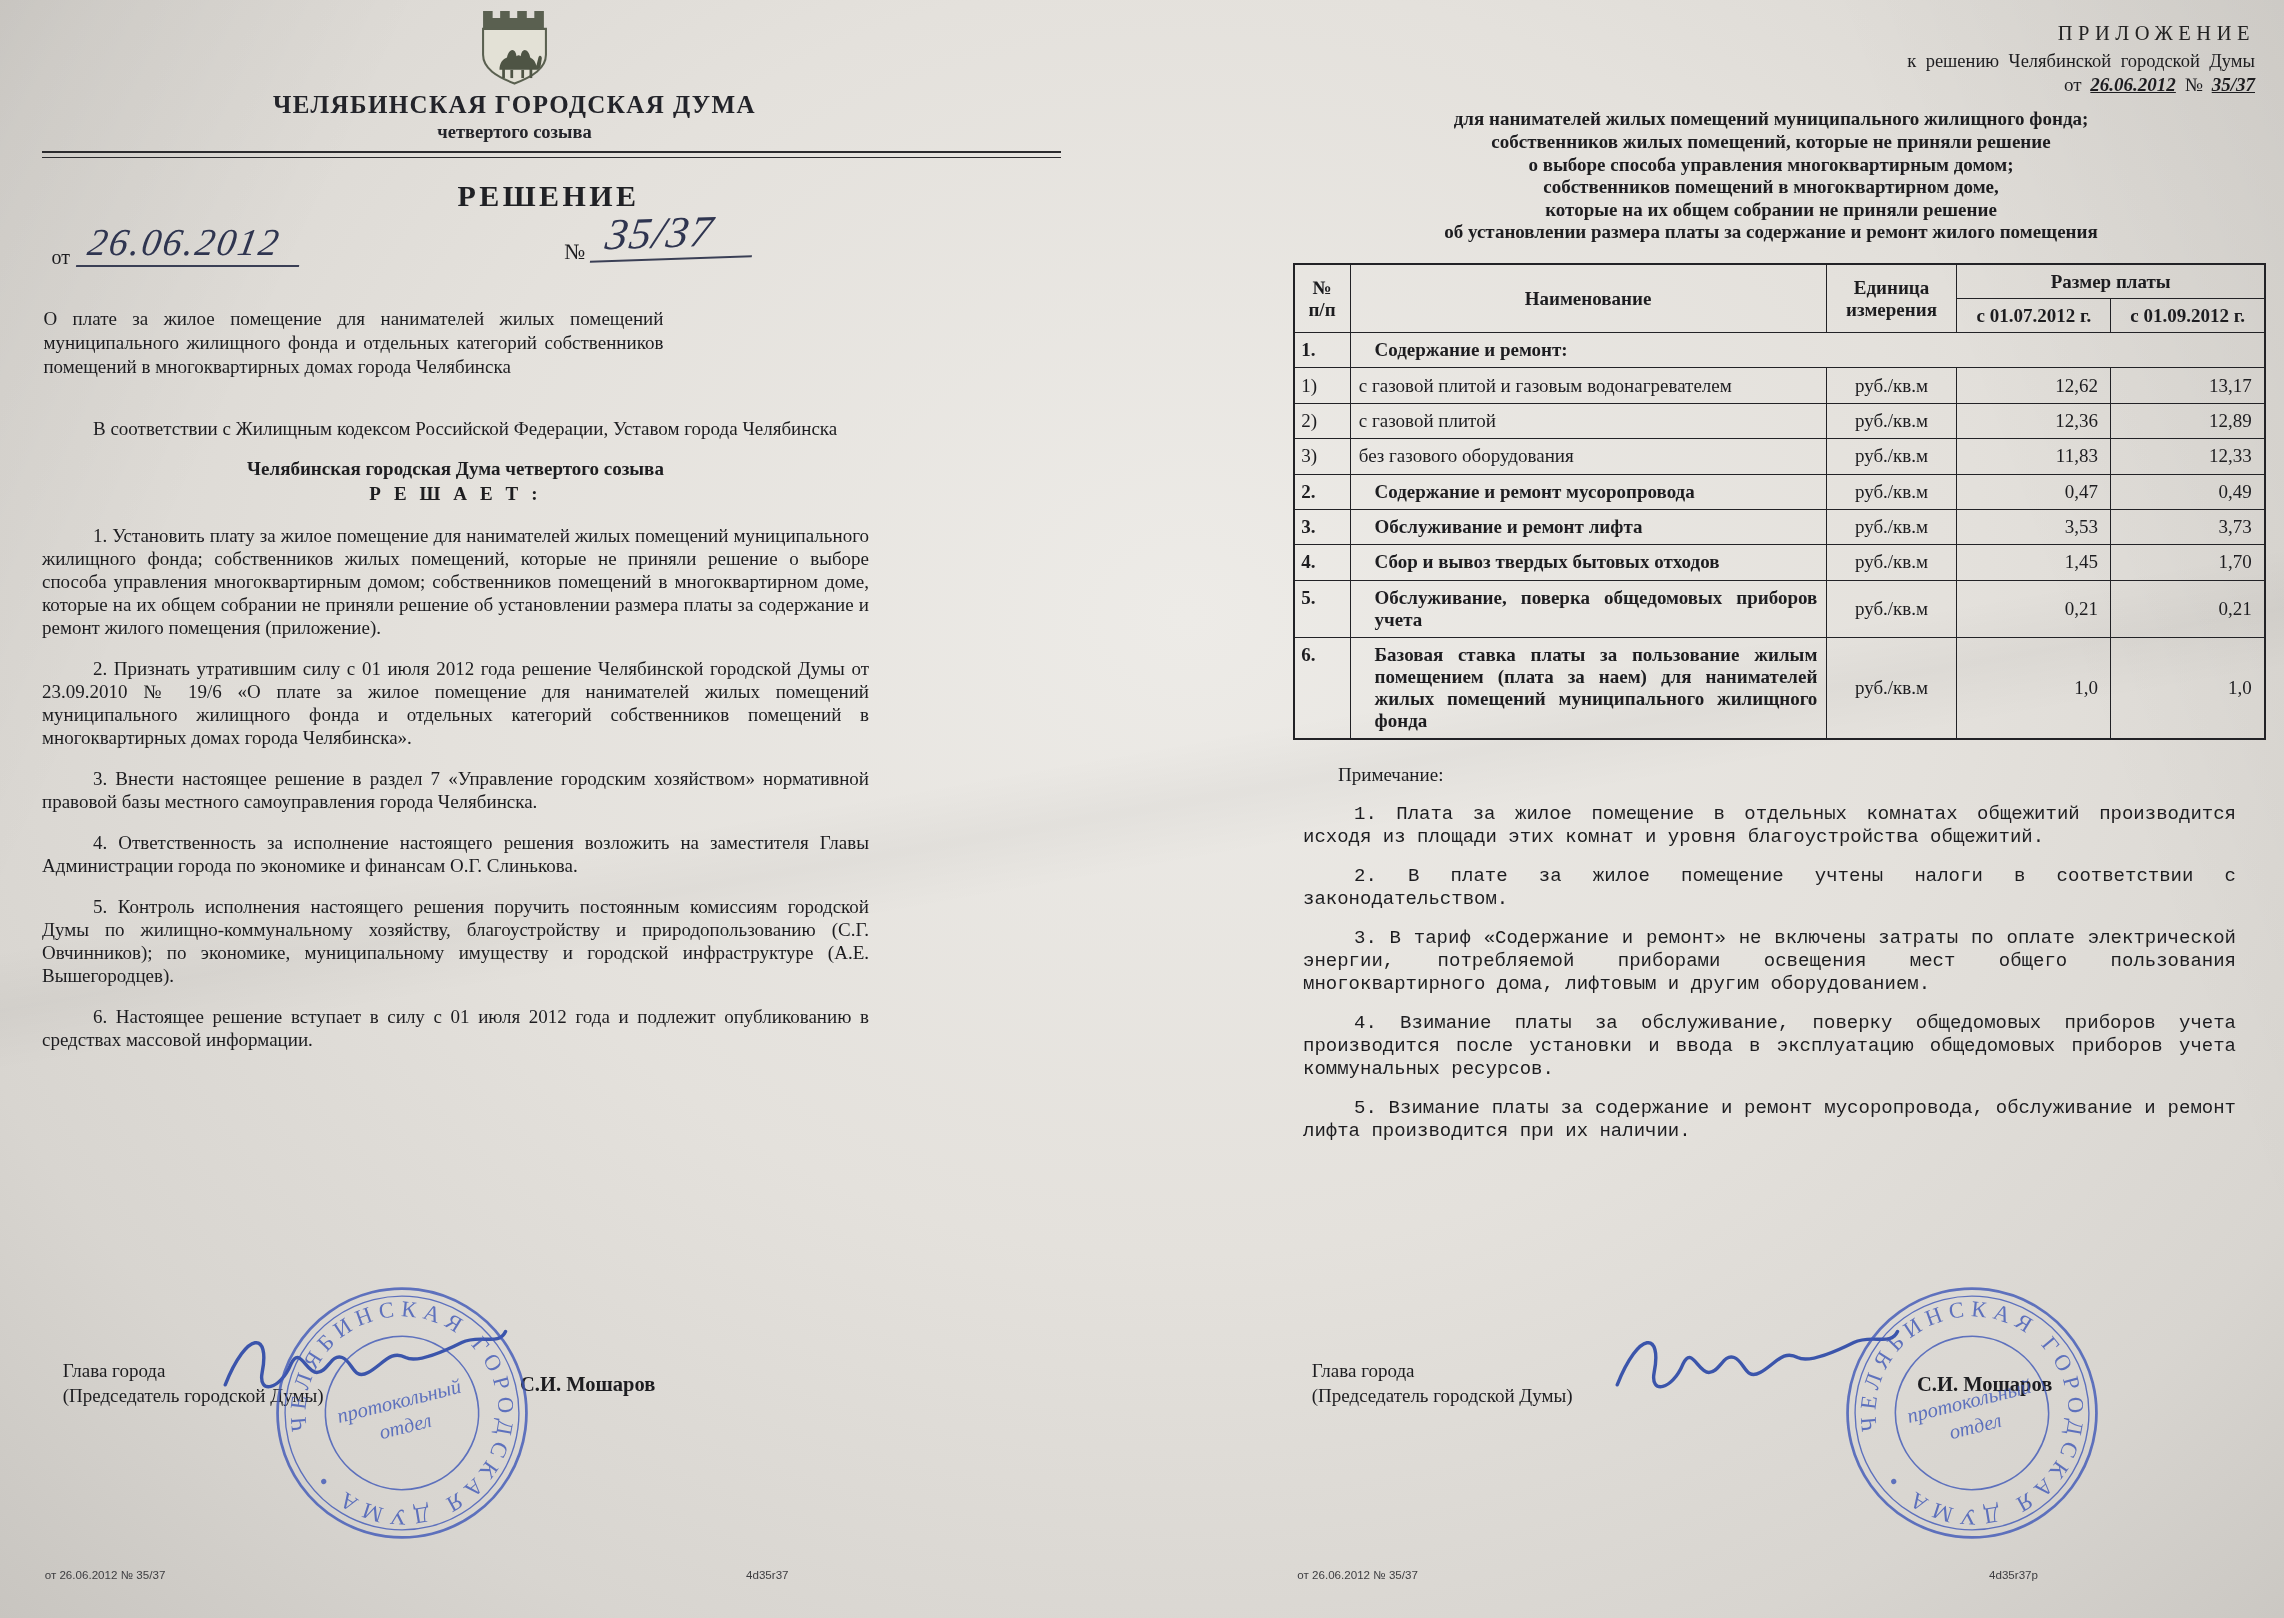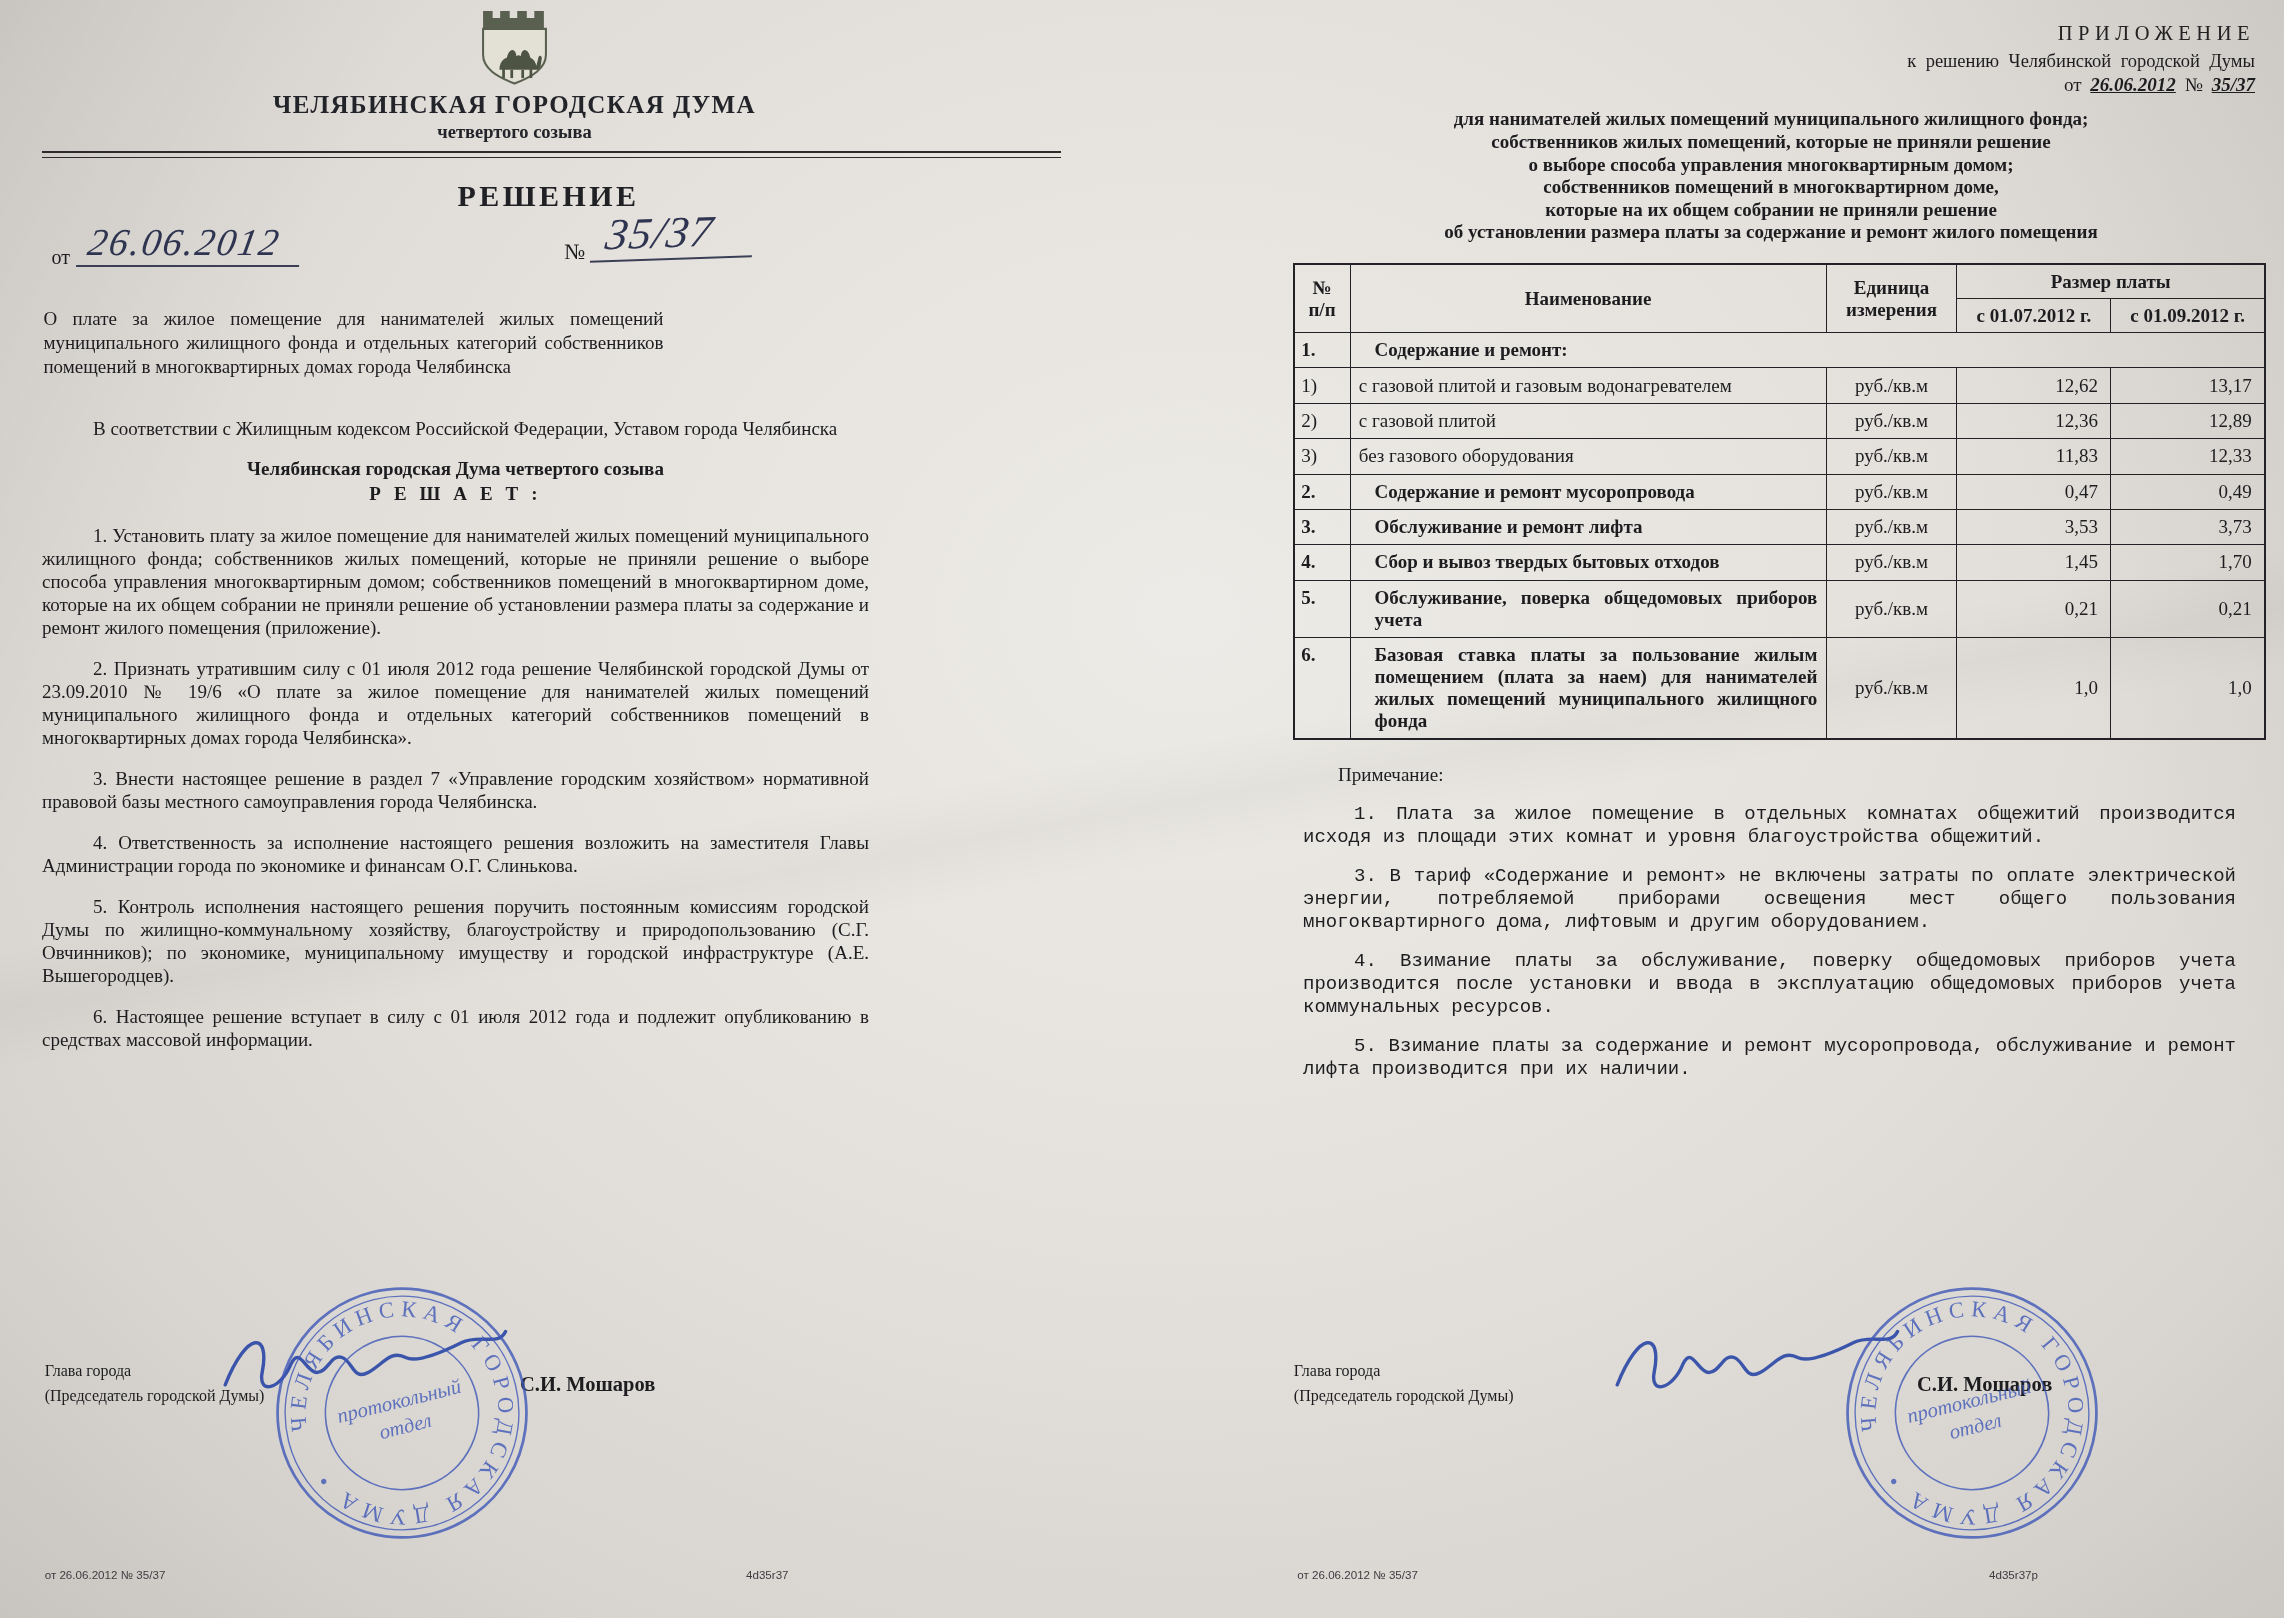--- a/index.html
+++ b/index.html
@@ -58,21 +58,21 @@
   .tariff td.name{text-align:justify;}
   .tariff td.name.b{font-weight:bold;padding-left:24px;}
   .tariff td.unit{text-align:center;}
   .tariff td.num{text-align:right;padding-right:12.3px;}
   .c-no{width:48px;}.c-name{width:479px;}.c-unit{width:123px;}.c-d1{width:147px;}.c-d2{width:147px;}
   .notes{margin-top:22px;width:965px;}
   .notes .para{margin:16px;font-family:Liberation Mono, monospace;}
   .notes-title{font-size:19px;line-height:25px;text-indent:51px;}
 
   
-  .sign-titles{position:absolute;font-size:16px;line-height:25px;}
+  .sign-titles{position:absolute;font-size:19px;line-height:25px;margin-left:18px;}
   .sign-name{position:absolute;font-size:20.5px;font-weight:bold;}
   .sig-svg{position:absolute;opacity:.92;}
   .stamp{position:absolute;opacity:.8;transform:rotate(-14deg);}
   .footer-ref,.footer-code{position:absolute;font-family:"Liberation Sans","DejaVu Sans",sans-serif;font-size:11.6px;color:#3d3d40;}
 </style>
 </head>
 <body>
 
 <div class="paper">
 
@@ -254,20 +254,21 @@
           <td class="unit">руб./кв.м</td>
           <td class="num">1,0</td>
           <td class="num">1,0</td>
         </tr>
       </tbody>
     </table>
 
     <div class="notes">
       <div class="notes-title">Примечание:</div>
       <p class="para">1. Плата за жилое помещение в отдельных комнатах общежитий производится исходя из площади этих комнат и уровня благоустройства общежитий.</p>
+      <p class="para">2. В плате за жилое помещение учтены налоги в соответствии с законодательством.</p>
       <p class="para">3. В тариф «Содержание и ремонт» не включены затраты по оплате электрической энергии, потребляемой приборами освещения мест общего пользования многоквартирного дома, лифтовым и другим оборудованием.</p>
       <p class="para">4. Взимание платы за обслуживание, поверку общедомовых приборов учета производится после установки и ввода в эксплуатацию общедомовых приборов учета коммунальных ресурсов.</p>
       <p class="para">5. Взимание платы за содержание и ремонт мусоропровода, обслуживание и ремонт лифта производится при их наличии.</p>
     </div>
 
     <div class="sign-titles" style="left:6.8px;top:1358px;">
       <div>Глава города</div>
       <div>(Председатель городской Думы)</div>
     </div>
 

